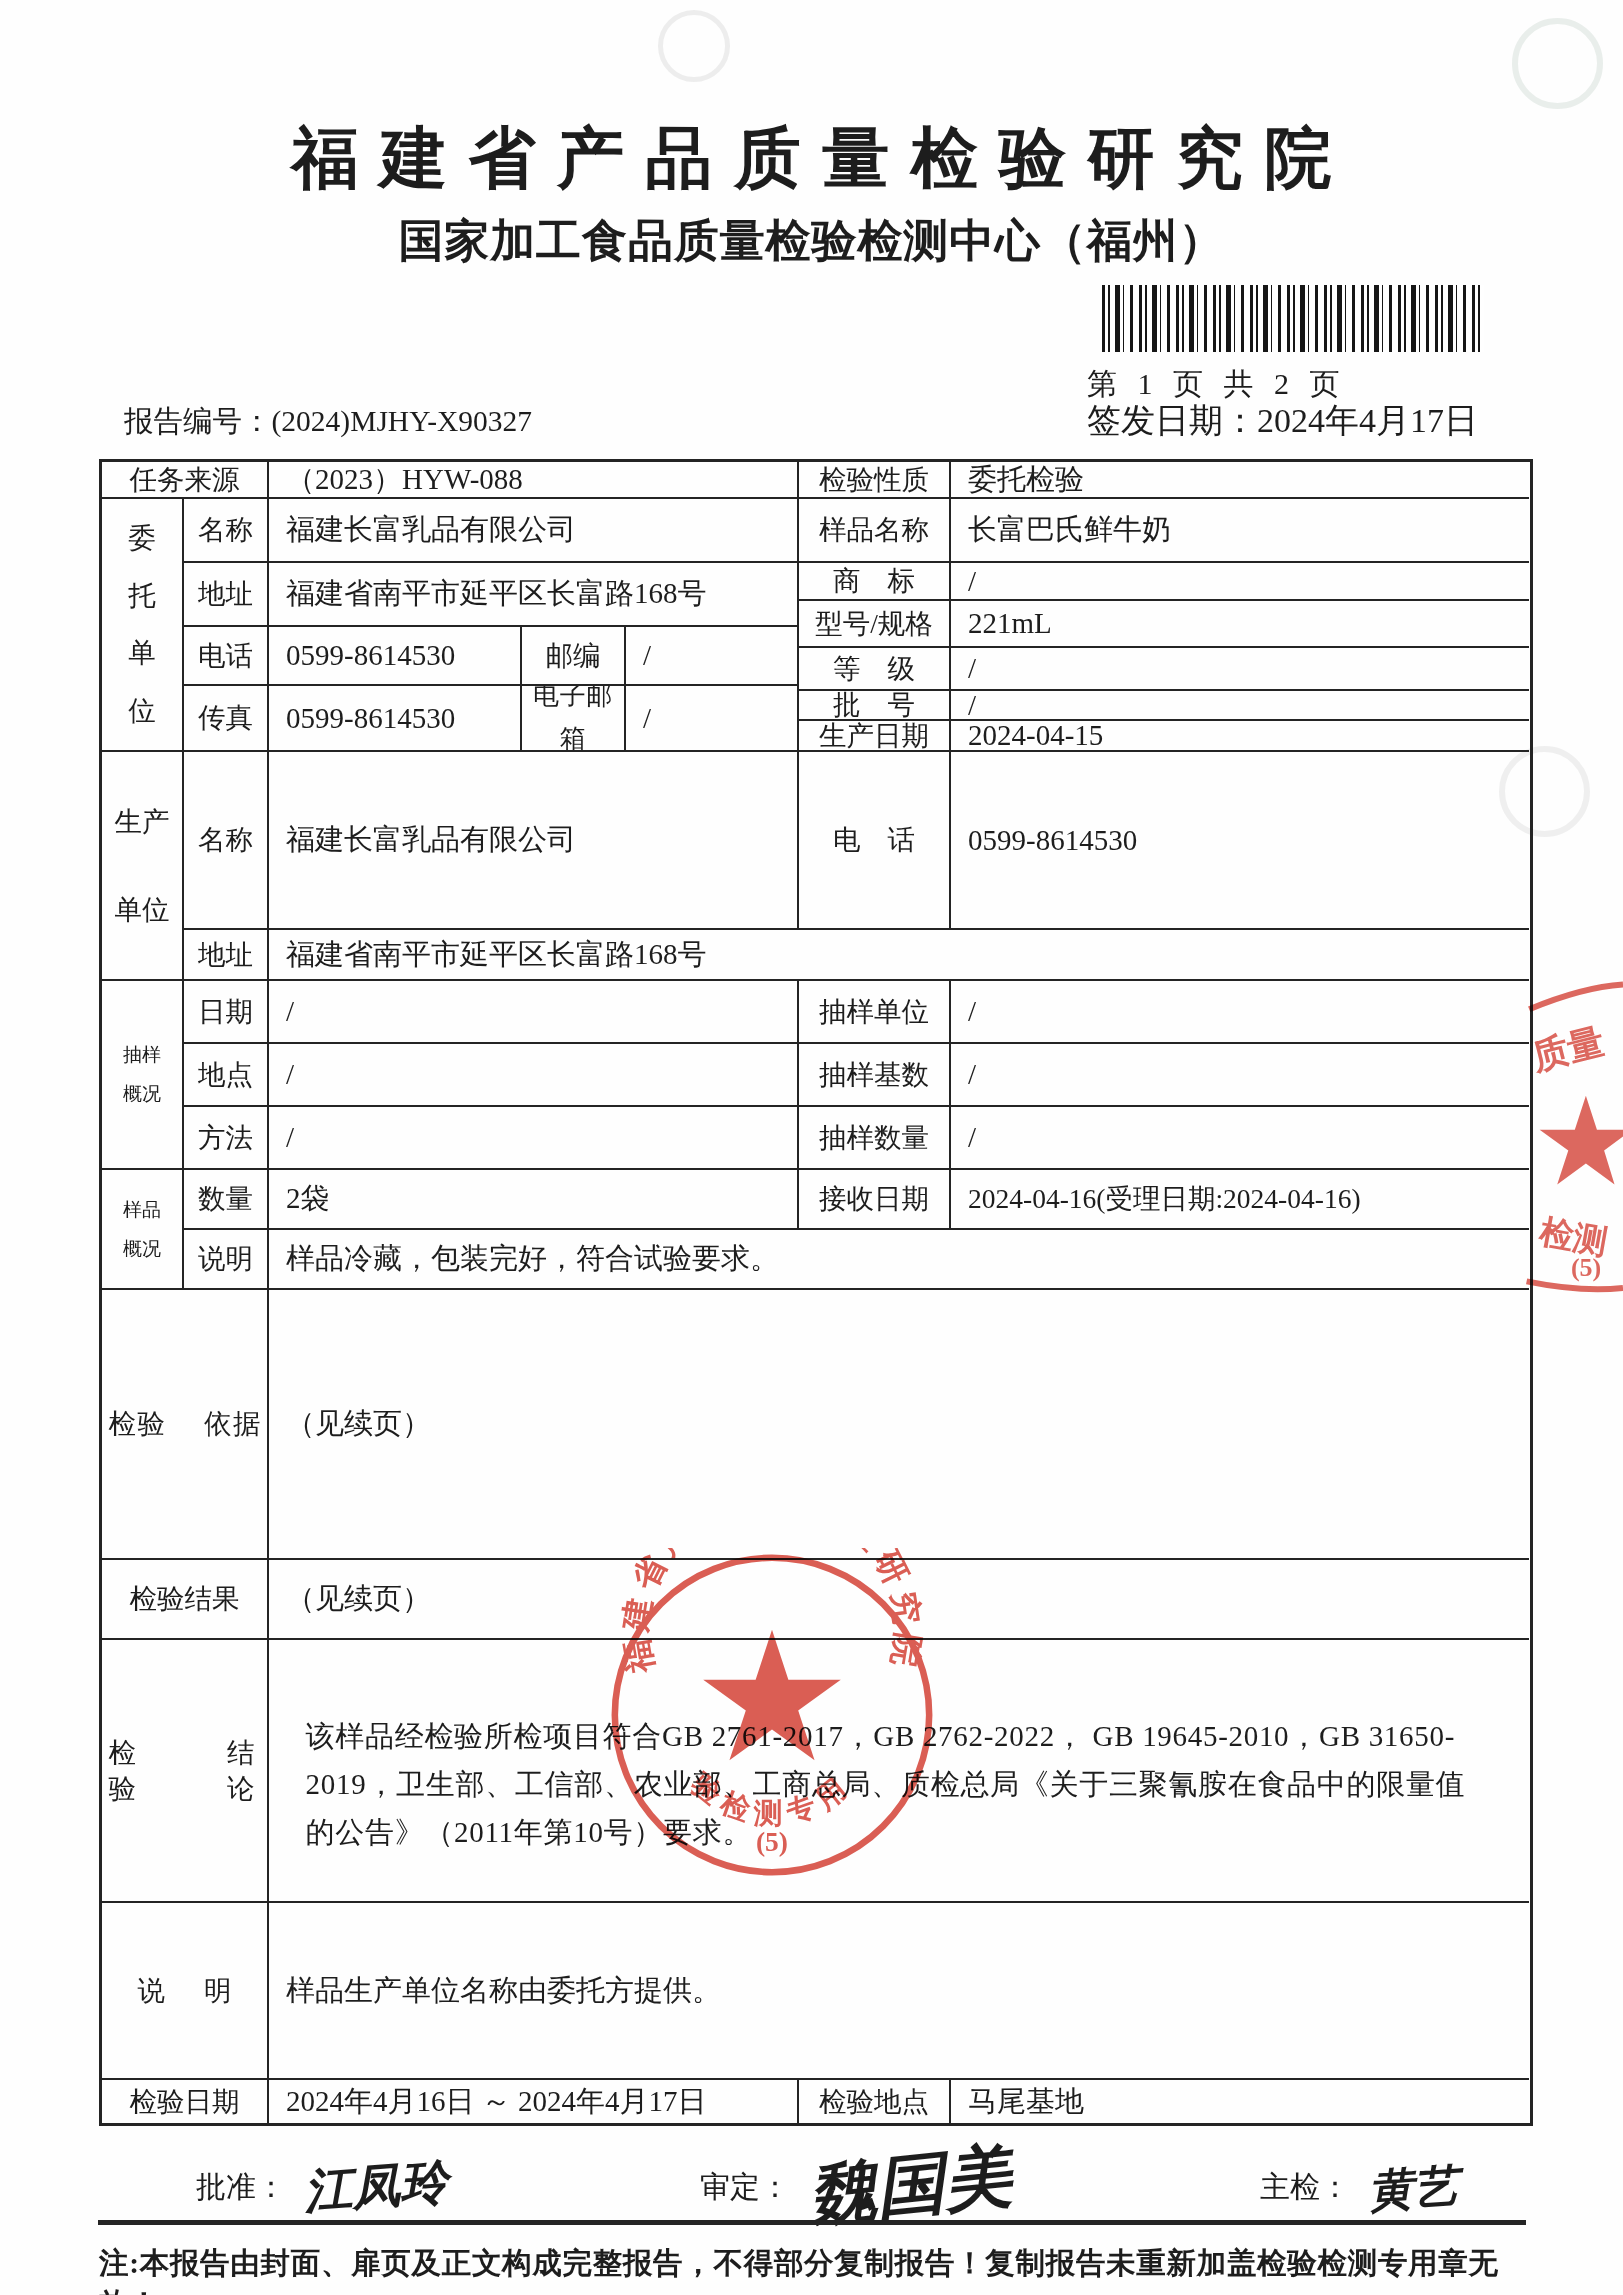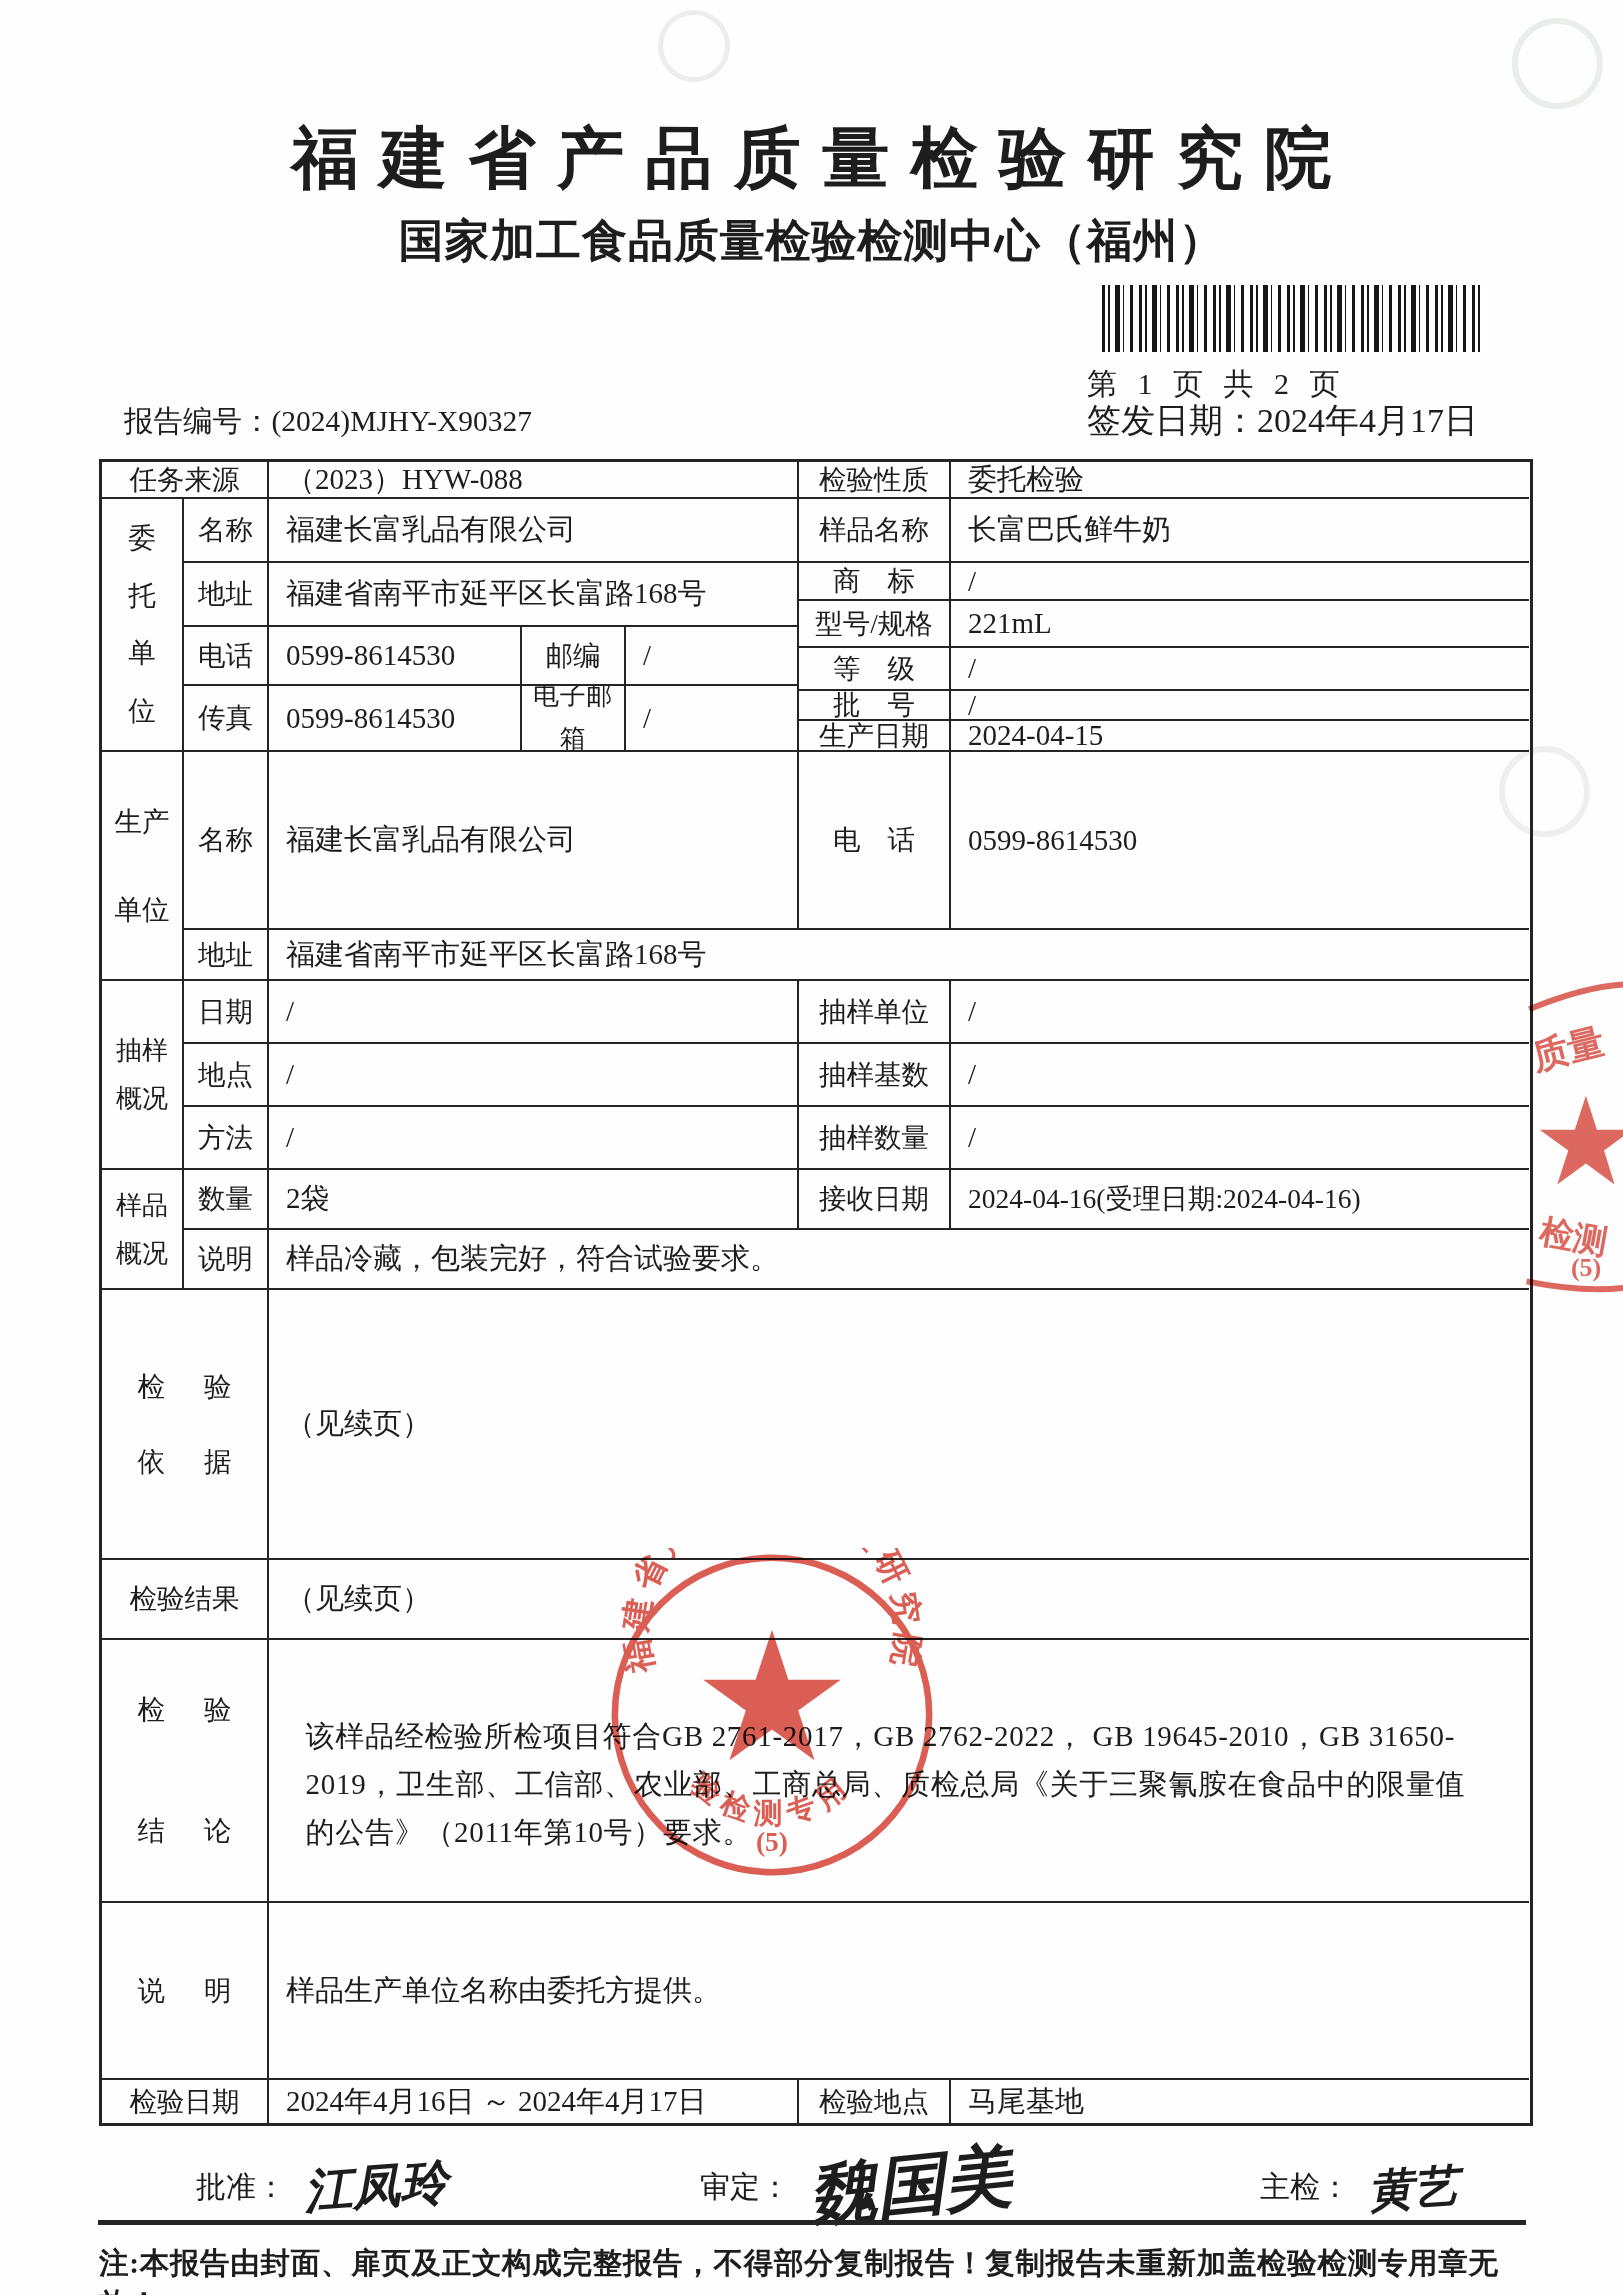--- a/index.html
+++ b/index.html
@@ -25,22 +25,22 @@
        grid-template-columns:82px 85px 253px 104px 173px 152px 578px;
        grid-template-rows:37px 64px 38px 26px 21px 38px 5.2px 30px 31px 178px 51px 63px 63px 63px 60px 60px 270px 80px 263px 177px 43px;}
   .cell{border-right:2px solid #242424;border-bottom:2px solid #242424;
         display:flex;align-items:center;box-sizing:border-box;overflow:hidden;}
   .er{border-right:none;} .eb{border-bottom:none;text-align:center;}
   .lab{justify-content:center;text-align:center;font-size:27.5px;padding:0 6.5px;}
   .val{justify-content:flex-start;font-size:29px;padding:0 17px;}
   .spread{display:block;width:100%;padding:0 27.5px;box-sizing:border-box;
           text-align:justify;text-align-last:justify;}
   .vsec{flex-direction:column;justify-content:space-evenly;font-size:27.5px;}
-  .vsec2{flex-direction:column;justify-content:center;gap:13px;font-size:26px;}
-  .biglab{flex-direction:column;justify-content:center;font-size:27.5px;}
+  .vsec2{flex-direction:column;justify-content:center;gap:13px;font-size:19px;}
+  .biglab{justify-content:center;font-size:27.5px;}
   .biglab .spread{width:62%;padding:0;}
   .gap50{gap:39px;} .gap120{gap:85px;}
   .wrap{white-space:normal;line-height:1.65;letter-spacing:0.7px;}
   .concl{align-items:center;}
   .concl .inner{display:block;width:100%;padding:0 19.6px;margin-top:28px;}
   
   .sig{position:absolute;top:2167px;display:flex;align-items:flex-start;font-size:30px;}
   .hand{font-style:italic;font-weight:600;transform:rotate(-4deg);display:inline-block;margin-left:18.3px;}
   .h1s{font-size:48px;margin-top:-11.8px;}
   .h2s{font-size:68px;font-weight:700;margin-top:-26px;transform:rotate(-6deg);}

